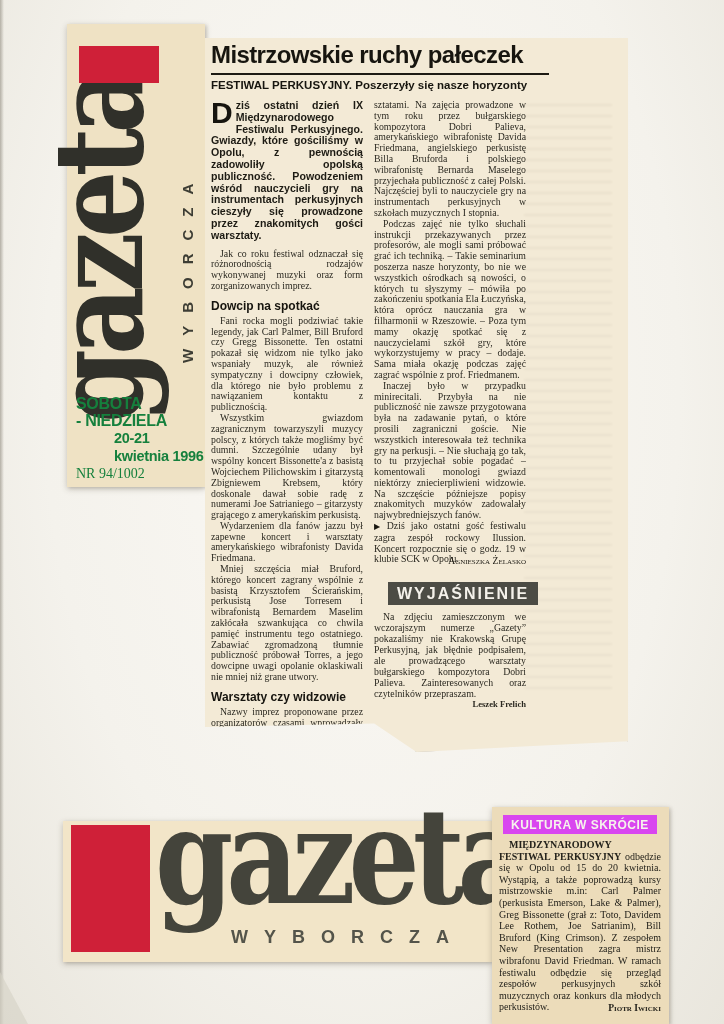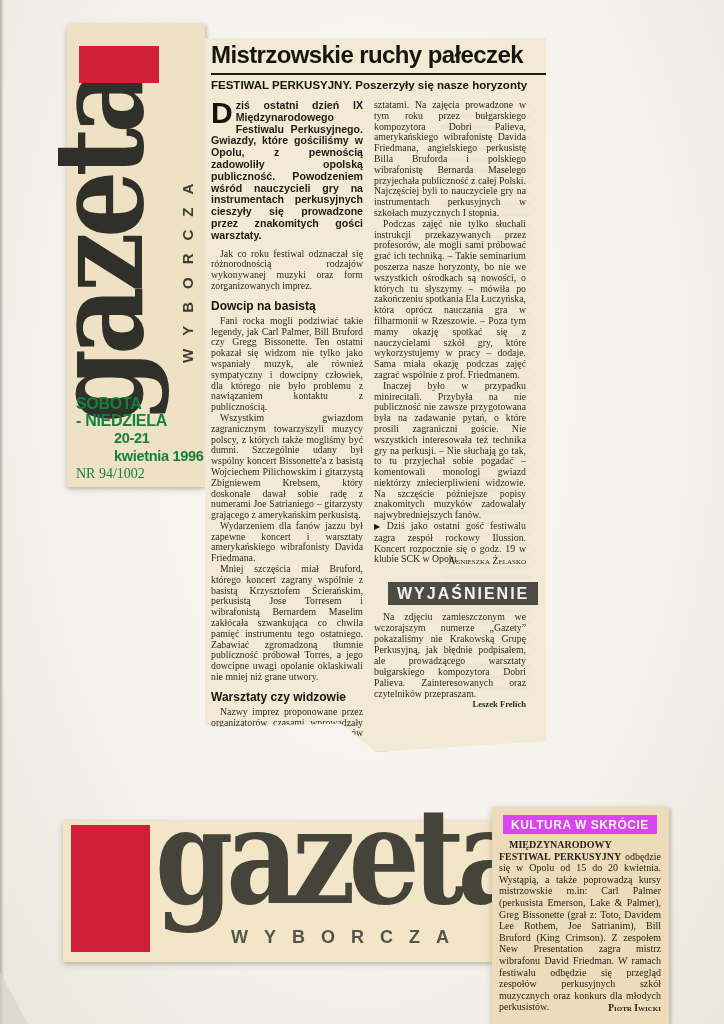--- a/index.html
+++ b/index.html
@@ -49,21 +49,21 @@
     font-family:"Liberation Sans", sans-serif; font-weight:bold;
     font-size:16px; line-height:17px; letter-spacing:-0.3px;
   }
   .date-l3 {
     font-family:"Liberation Sans", sans-serif; font-weight:bold;
     font-size:14.5px; line-height:18px; letter-spacing:-0.3px;margin-left:38px;
   }
   .issue-no { font-family:"Liberation Serif", serif; font-size:14px; line-height:17px; }
 
   
-  .article { left:205px; top:38px; width:341px; height:714px; background:#f3ead6;
+  .article { left:205px; top:38px; width:423px; height:714px; background:#f3ead6;
     clip-path:polygon(0 0,100% 0,100% 98.5%,50% 100%,40% 96%,0 96.5%);
   }
   .article-title {
     position:absolute; left:6px; top:3px;
     font-family:"Liberation Sans", sans-serif; font-weight:bold;
     font-size:24px; letter-spacing:-0.6px; color:#17150f;
   }
   .article-rule { position:absolute; left:6px; top:35px; width:338px; height:2px; background:#1c1a13; }
   .article-kicker {
     position:absolute; left:6px; top:41px;
@@ -167,21 +167,21 @@
 <div class="clip article">
   <div class="article-title">Mistrzowskie ruchy pałeczek</div>
   <div class="article-rule"></div>
   <div class="article-kicker">FESTIWAL PERKUSYJNY. Poszerzyły się nasze horyzonty</div>
   <div class="bleed"></div>
 
   <div class="article-cols">
     <div class="col">
       <p class="lead-p"><span class="drop-cap">D</span><span>ziś ostatni dzień IX Międzynarodowego Festiwalu Perkusyjnego. Gwiazdy, które gościliśmy w Opolu, z pewnością zadowoliły opolską publiczność. Powodzeniem wśród nauczycieli gry na instrumentach perkusyjnych cieszyły się prowadzone przez znakomitych gości warsztaty.</span></p>
       <p class="body-p">Jak co roku festiwal odznaczał się różnorodnością rodzajów wykonywanej muzyki oraz form zorganizowanych imprez.</p>
-      <div class="sec-h">Dowcip na basistą</div>
+      <div class="sec-h">Dowcip na spotkać</div>
       <p class="body-p">Fani rocka mogli podziwiać takie legendy, jak Carl Palmer, Bill Bruford czy Gregg Bissonette. Ten ostatni pokazał się widzom nie tylko jako wspaniały muzyk, ale również sympatyczny i dowcipny człowiek, dla którego nie było problemu z nawiązaniem kontaktu z publicznością.</p>
       <p class="body-p">Wszystkim gwiazdom zagranicznym towarzyszyli muzycy polscy, z których także mogliśmy być dumni. Szczególnie udany był wspólny koncert Bissonette'a z basistą Wojciechem Pilichowskim i gitarzystą Zbigniewem Krebsem, który doskonale dawał sobie radę z numerami Joe Satrianiego – gitarzysty grającego z amerykańskim perkusistą.</p>
       <p class="body-p">Wydarzeniem dla fanów jazzu był zapewne koncert i warsztaty amerykańskiego wibrafonisty Davida Friedmana.</p>
       <p class="body-p">Mniej szczęścia miał Bruford, którego koncert zagrany wspólnie z basistą Krzysztofem Ścierańskim, perkusistą Jose Torresem i wibrafonistą Bernardem Maselim zakłócała szwankująca co chwila pamięć instrumentu tego ostatniego. Zabawiać zgromadzoną tłumnie publiczność próbował Torres, a jego dowcipne uwagi opolanie oklaskiwali nie mniej niż grane utwory.</p>
       <div class="sec-h">Warsztaty czy widzowie</div>
       <p class="body-p">Nazwy imprez proponowane przez organizatorów czasami wprowadzały w błąd przybyłych na festiwal fanów muzyki. Najmniej problemu było z war-</p>
     </div>
 
     <div class="col">
       <p class="body-p" style="text-indent:0;">sztatami. Na zajęcia prowadzone w tym roku przez bułgarskiego kompozytora Dobri Palieva, amerykańskiego wibrafonistę Davida Friedmana, angielskiego perkusistę Billa Bruforda i polskiego wibrafonistę Bernarda Maselego przyjechała publiczność z całej Polski. Najczęściej byli to nauczyciele gry na instrumentach perkusyjnych w szkołach muzycznych I stopnia.</p>

